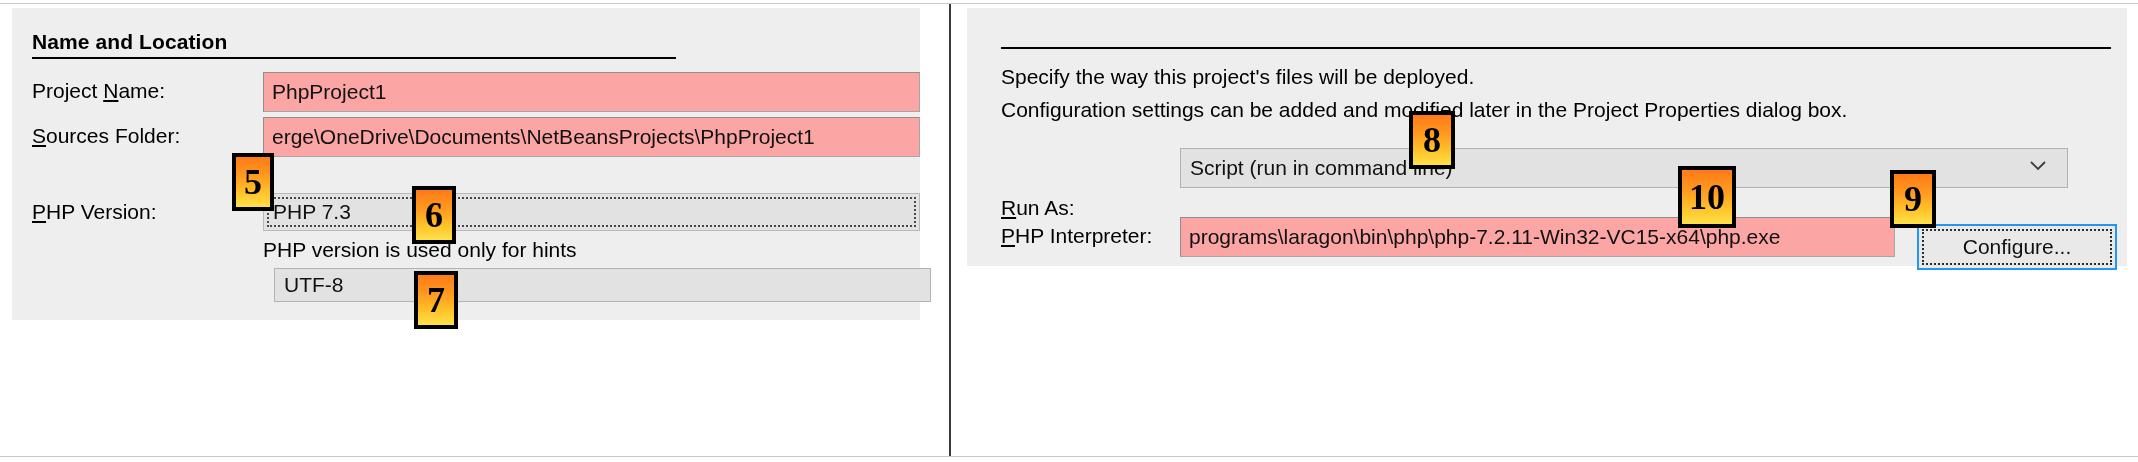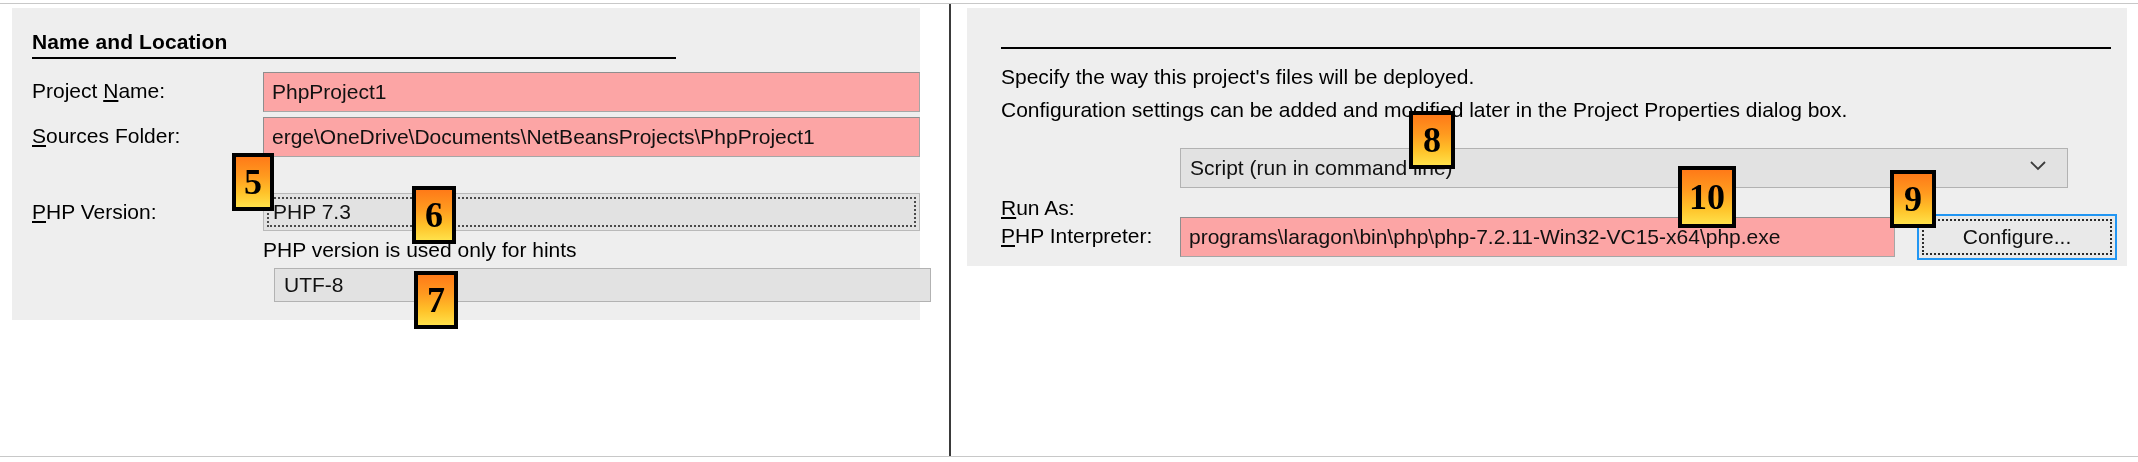--- a/index.html
+++ b/index.html
@@ -154,21 +154,21 @@
     <span class="chev">
       <svg width="18" height="14" viewBox="0 0 18 14">
         <polyline points="2,3 9,10 16,3" fill="none" stroke="#3b3b3b" stroke-width="1.8"></polyline>
       </svg>
     </span>
   </div>
 
   <div class="form-label" style="left:1001px;top:224px;"><u>P</u>HP Interpreter:</div>
   <div class="textfield" style="left:1180px;top:217px;width:715px;height:40px;">programs\laragon\bin\php\php-7.2.11-Win32-VC15-x64\php.exe</div>
 
-  <div class="btn" style="left:1917px;top:214px;width:200px;height:46px;">
+  <div class="btn" style="left:1917px;top:224px;width:200px;height:46px;">
     <span class="inner-dots"></span>
     <span>Configure...</span>
   </div>
 
   <div class="badge" style="left:232px;top:153px;width:42px;height:58px;font-size:36px;">5</div>
 
   <div class="badge" style="left:412px;top:186px;width:44px;height:58px;font-size:36px;">6</div>
 
   <div class="badge" style="left:414px;top:271px;width:44px;height:58px;font-size:36px;">7</div>
 

